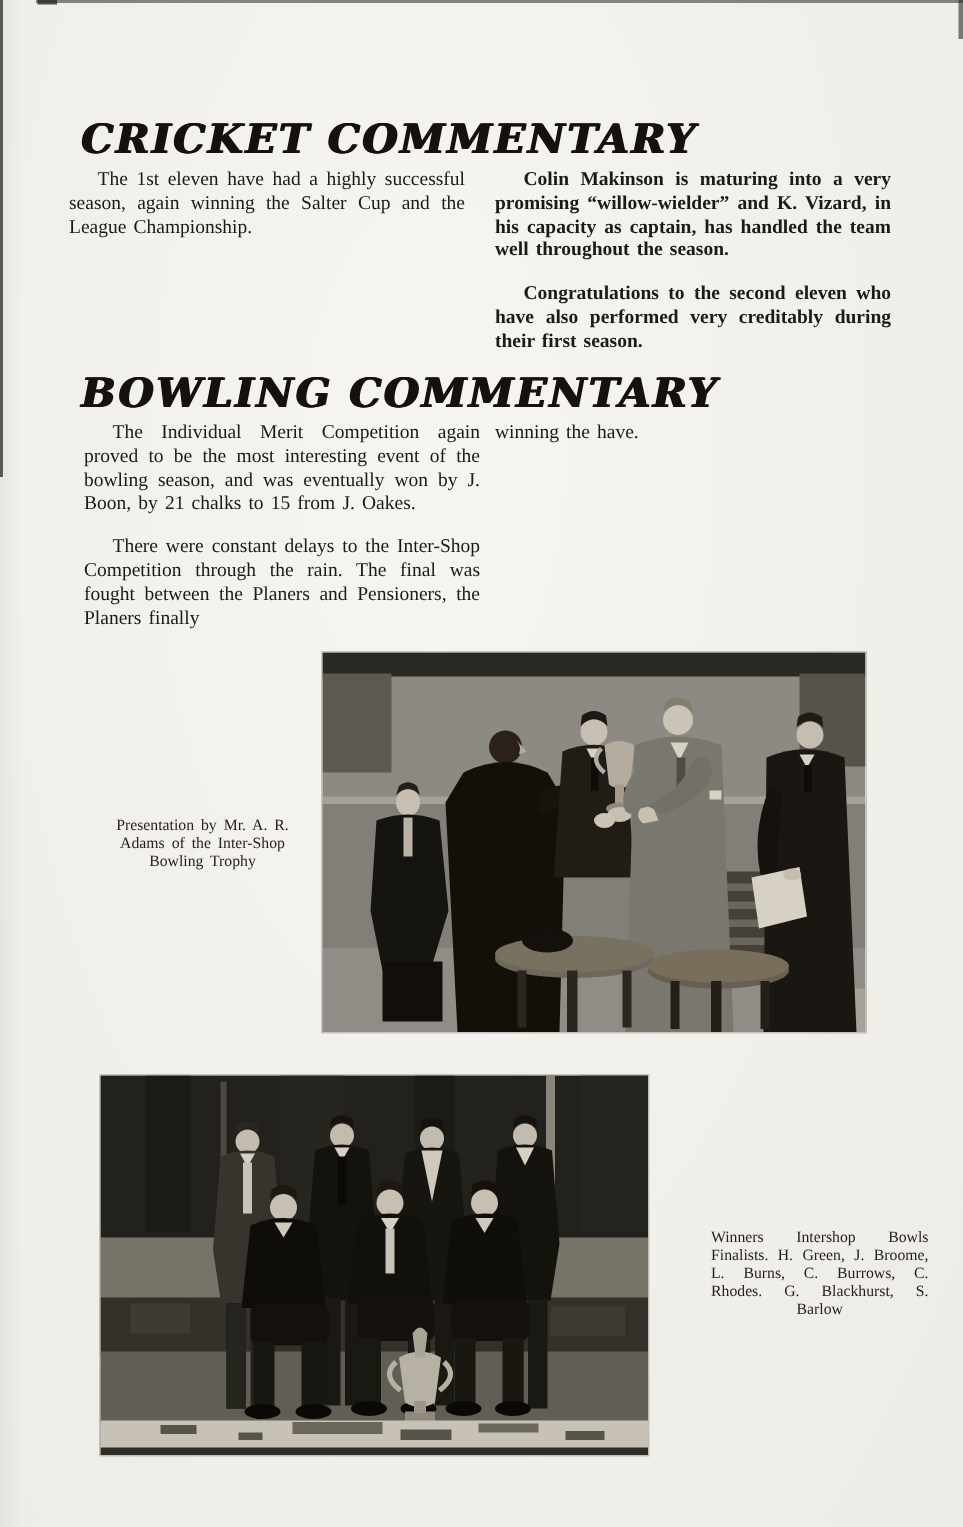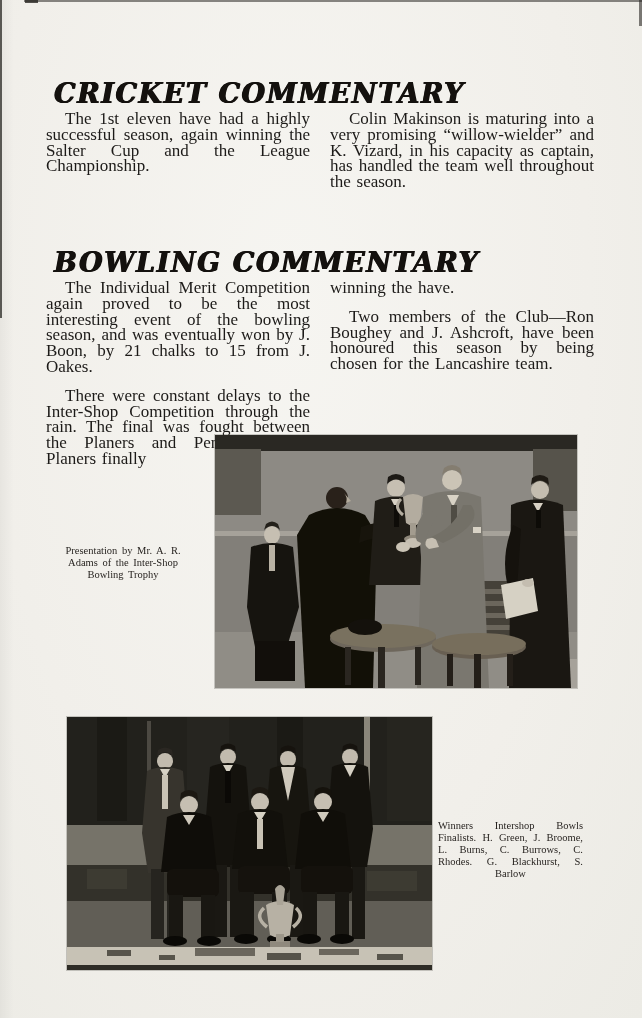--- a/index.html
+++ b/index.html
@@ -10,21 +10,21 @@
       radial-gradient(ellipse at 45% 30%, #f6f5f1 0%, #f1efea 60%, #ecebe5 100%);
     font-family:"Liberation Serif", serif;color:#1c1a18;
   }
   .artifact{position:absolute;background:#2a2824;}
   .headline{
     position:absolute;
     font-family:"DejaVu Serif", serif;font-style:italic;font-weight:700;
     font-size:27px;letter-spacing:1.6px;color:#14110e;white-space:nowrap;
     text-shadow:0.8px 0 0 #14110e, -0.4px 0 0 #14110e;
   }
-  .col{position:absolute;width:264px;text-align:justify;font-size:17px;line-height:15.8px;}
+  .col{position:absolute;width:264px;text-align:justify;font-size:13px;line-height:15.8px;}
   .para{margin:0 0 13px 0;text-indent:19px;word-spacing:1.5px;}
   .para.cont{text-indent:0;}
   .photo{position:absolute;box-shadow:0 0 0 1px rgba(60,58,52,0.25);}
   .photo svg{display:block;}
   .caption{position:absolute;font-size:10.5px;line-height:12px;color:#231f1c;word-spacing:2px;}
   .caption.centered{text-align:center;}
   .caption.justified{text-align:justify;text-align-last:center;}
 </style>
 </head>
 <body>
@@ -34,34 +34,34 @@
   <div class="artifact" style="left:24px;top:0;width:618px;height:2px;opacity:.55;"></div>
   <div class="artifact" style="left:25px;top:0;width:13px;height:3px;opacity:.8;"></div>
   <div class="artifact" style="left:0;top:0;width:2px;height:318px;opacity:.75;"></div>
   <div class="artifact" style="left:639px;top:0;width:3px;height:26px;opacity:.6;"></div>
 
   <section>
     <h1 class="headline" style="left:54px;top:78px;margin:0;">CRICKET COMMENTARY</h1>
     <div class="col" style="left:46px;top:111px;">
       <p class="para">The 1st eleven have had a highly successful season, again winning the Salter Cup and the League Championship.</p>
     </div>
-    <div class="col" style="left:330px;top:111px;">
+    <div class="col" style="left:330px;top:111px;font-weight:bold;">
       <p class="para">Colin Makinson is maturing into a very promising “willow-wielder” and K. Vizard, in his capacity as captain, has handled the team well throughout the season.</p>
+      <p class="para">Congratulations to the second eleven who have also performed very creditably during their first season.</p>
     </div>
   </section>
 
   <section>
     <h1 class="headline" style="left:54px;top:247px;margin:0;">BOWLING COMMENTARY</h1>
-    <div class="col" style="left:46px;top:280px;">
+    <div class="col" style="left:56px;top:280px;">
       <p class="para">The Individual Merit Competition again proved to be the most interesting event of the bowling season, and was eventually won by J. Boon, by 21 chalks to 15 from J. Oakes.</p>
       <p class="para">There were constant delays to the Inter-Shop Competition through the rain. The final was fought between the Planers and Pensioners, the Planers finally</p>
     </div>
     <div class="col" style="left:330px;top:280px;">
       <p class="para cont">winning the have.</p>
-      <p class="para">Two members of the Club—Ron Boughey and J. Ashcroft, have been honoured this season by being chosen for the Lancashire team.</p>
     </div>
   </section>
 
   <figure class="photo" style="left:215px;top:435px;width:362px;height:253px;margin:0;">
     <svg width="362" height="253" viewBox="0 0 362 253">
       <rect width="362" height="253" fill="#8d8a84"></rect>
       <rect width="362" height="16" fill="#2a2823"></rect>
       <rect y="14" width="46" height="66" fill="#5c5951"></rect>
       <rect x="318" y="14" width="44" height="62" fill="#56534b"></rect>
       <rect y="96" width="362" height="5" fill="#a6a29a"></rect>
@@ -144,21 +144,21 @@
       <g>
         <ellipse cx="264" cy="212" rx="47" ry="12" fill="#685f52"></ellipse>
         <ellipse cx="264" cy="209" rx="47" ry="11" fill="#776e5c"></ellipse>
         <rect x="259" y="219" width="7" height="34" fill="#241f19"></rect>
         <rect x="232" y="219" width="6" height="32" fill="#241f19"></rect>
         <rect x="292" y="219" width="6" height="32" fill="#241f19"></rect>
       </g>
     </svg>
   </figure>
 
-  <figcaption class="caption centered" style="left:49px;top:545px;width:148px;">Presentation by Mr. A. R. Adams of the Inter-Shop Bowling Trophy</figcaption>
+  <figcaption class="caption centered" style="left:61px;top:545px;width:148px;">Presentation by Mr. A. R. Adams of the Inter-Shop Bowling Trophy</figcaption>
 
   <figure class="photo" style="left:67px;top:717px;width:365px;height:253px;margin:0;">
     <svg width="365" height="253" viewBox="0 0 365 253">
       <rect width="365" height="253" fill="#6e6b63"></rect>
       <rect width="365" height="110" fill="#22211c"></rect>
       <rect x="30" width="30" height="104" fill="#1b1a15"></rect>
       <rect x="120" width="42" height="106" fill="#262520"></rect>
       <rect x="210" width="26" height="102" fill="#1b1a15"></rect>
       <rect x="320" width="45" height="104" fill="#26251f"></rect>
       <rect x="297" y="0" width="6" height="94" fill="#8a867a"></rect>
@@ -256,15 +256,15 @@
         <rect x="92" y="238" width="16" height="5" fill="#57544b"></rect>
         <rect x="128" y="231" width="60" height="8" fill="#6b675d"></rect>
         <rect x="200" y="236" width="34" height="7" fill="#57544b"></rect>
         <rect x="252" y="232" width="40" height="6" fill="#6b675d"></rect>
         <rect x="310" y="237" width="26" height="6" fill="#57544b"></rect>
         <rect y="248" width="365" height="5" fill="#2e2c26"></rect>
       </g>
     </svg>
   </figure>
 
-  <figcaption class="caption justified" style="left:438px;top:820px;width:145px;">Winners Intershop Bowls Finalists. H. Green, J. Broome, L. Burns, C. Burrows, C. Rhodes. G. Blackhurst, S. Barlow</figcaption>
+  <figcaption class="caption justified" style="left:474px;top:820px;width:145px;">Winners Intershop Bowls Finalists. H. Green, J. Broome, L. Burns, C. Burrows, C. Rhodes. G. Blackhurst, S. Barlow</figcaption>
 
 </div>
 
 </body></html>

